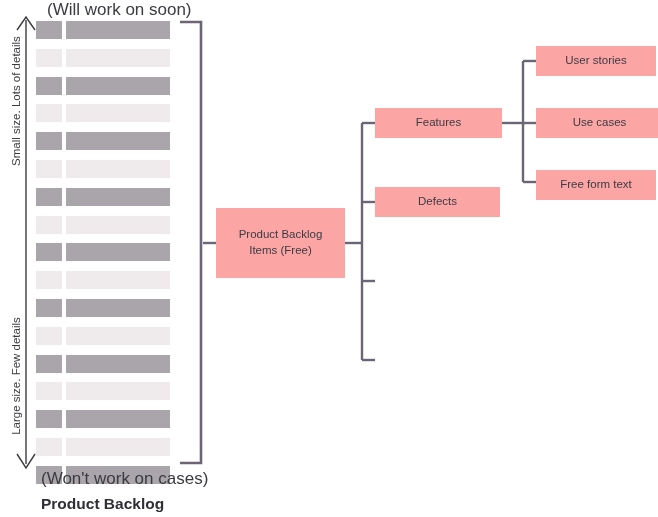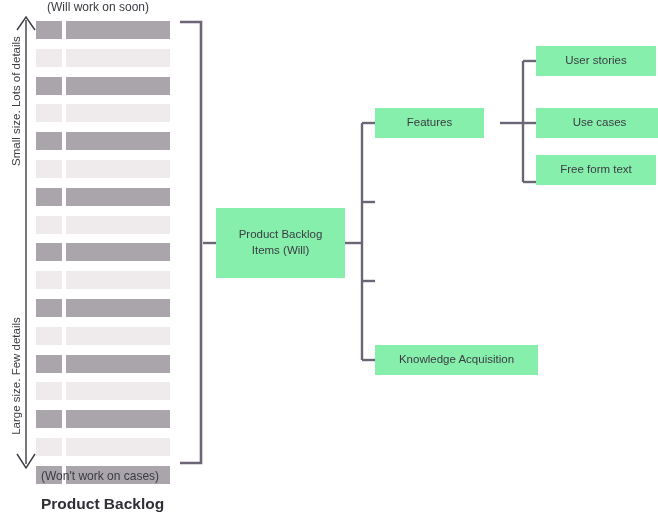--- a/index.html
+++ b/index.html
@@ -47,21 +47,21 @@
     color: #3b3b42;
     transform: rotate(-90deg);
     white-space: nowrap;
   }
   .axis-label.top    { top: 95px; }
   .axis-label.bottom { top: 370px; }
 
   
   .caption {
     position: absolute;
-    font-size: 12px;
+    font-size: 17px;
     color: #3b3b42;
     white-space: nowrap;
   }
   .caption-top    { left: 47px;  top: 0px; }
   .caption-bottom { left: 41px;  top: 469px; }
   .diagram-title {
     position: absolute;
     left: 41px;
     top: 495px;
     font-size: 15.5px;
@@ -75,21 +75,21 @@
     position: absolute;
     left: 178px;
     top: 20px;
     width: 26px;
     height: 445px;
   }
 
   
   .node {
     position: absolute;
-    background: #86efac;
+    background: #fca5a5;
     display: flex;
     align-items: center;
     justify-content: center;
     text-align: center;
     font-size: 11.5px;
     color: #3b3b42;
     line-height: 1.35;
     box-sizing: border-box;
     padding: 2px 6px;
   }
@@ -178,33 +178,33 @@
       <line x1="500" y1="123" x2="523" y2="123"></line>
       <line x1="523" y1="61" x2="523" y2="182"></line>
       <line x1="523" y1="61" x2="536" y2="61"></line>
       <line x1="523" y1="123" x2="536" y2="123"></line>
       <line x1="523" y1="182" x2="536" y2="182"></line>
     </g>
   </svg>
 
   <div class="node root" style="left:216px; top:208px; width:129px; height:70px; flex-direction:column;">
     <span>Product Backlog</span>
-    <span>Items (Will)</span>
-  </div>
-
-  <div class="node" style="left:375px; top:108px; width:109px; height:30px;">
+    <span>Items (Free)</span>
+  </div>
+
+  <div class="node" style="left:375px; top:108px; width:127px; height:30px;">
     <span>Features</span>
   </div>
-  <div class="node" style="left:375px; top:345px; width:163px; height:30px;">
-    <span>Knowledge Acquisition</span>
+  <div class="node" style="left:375px; top:187px; width:125px; height:30px;">
+    <span>Defects</span>
   </div>
 
   <div class="node" style="left:536px; top:46px; width:120px; height:30px;">
     <span>User stories</span>
   </div>
   <div class="node" style="left:536px; top:108px; width:127px; height:30px;">
     <span>Use cases</span>
   </div>
-  <div class="node" style="left:536px; top:155px; width:120px; height:30px;text-align:right;">
+  <div class="node" style="left:536px; top:170px; width:120px; height:30px;text-align:right;">
     <span>Free form text</span>
   </div>
 
 </div>
 
 </body></html>

